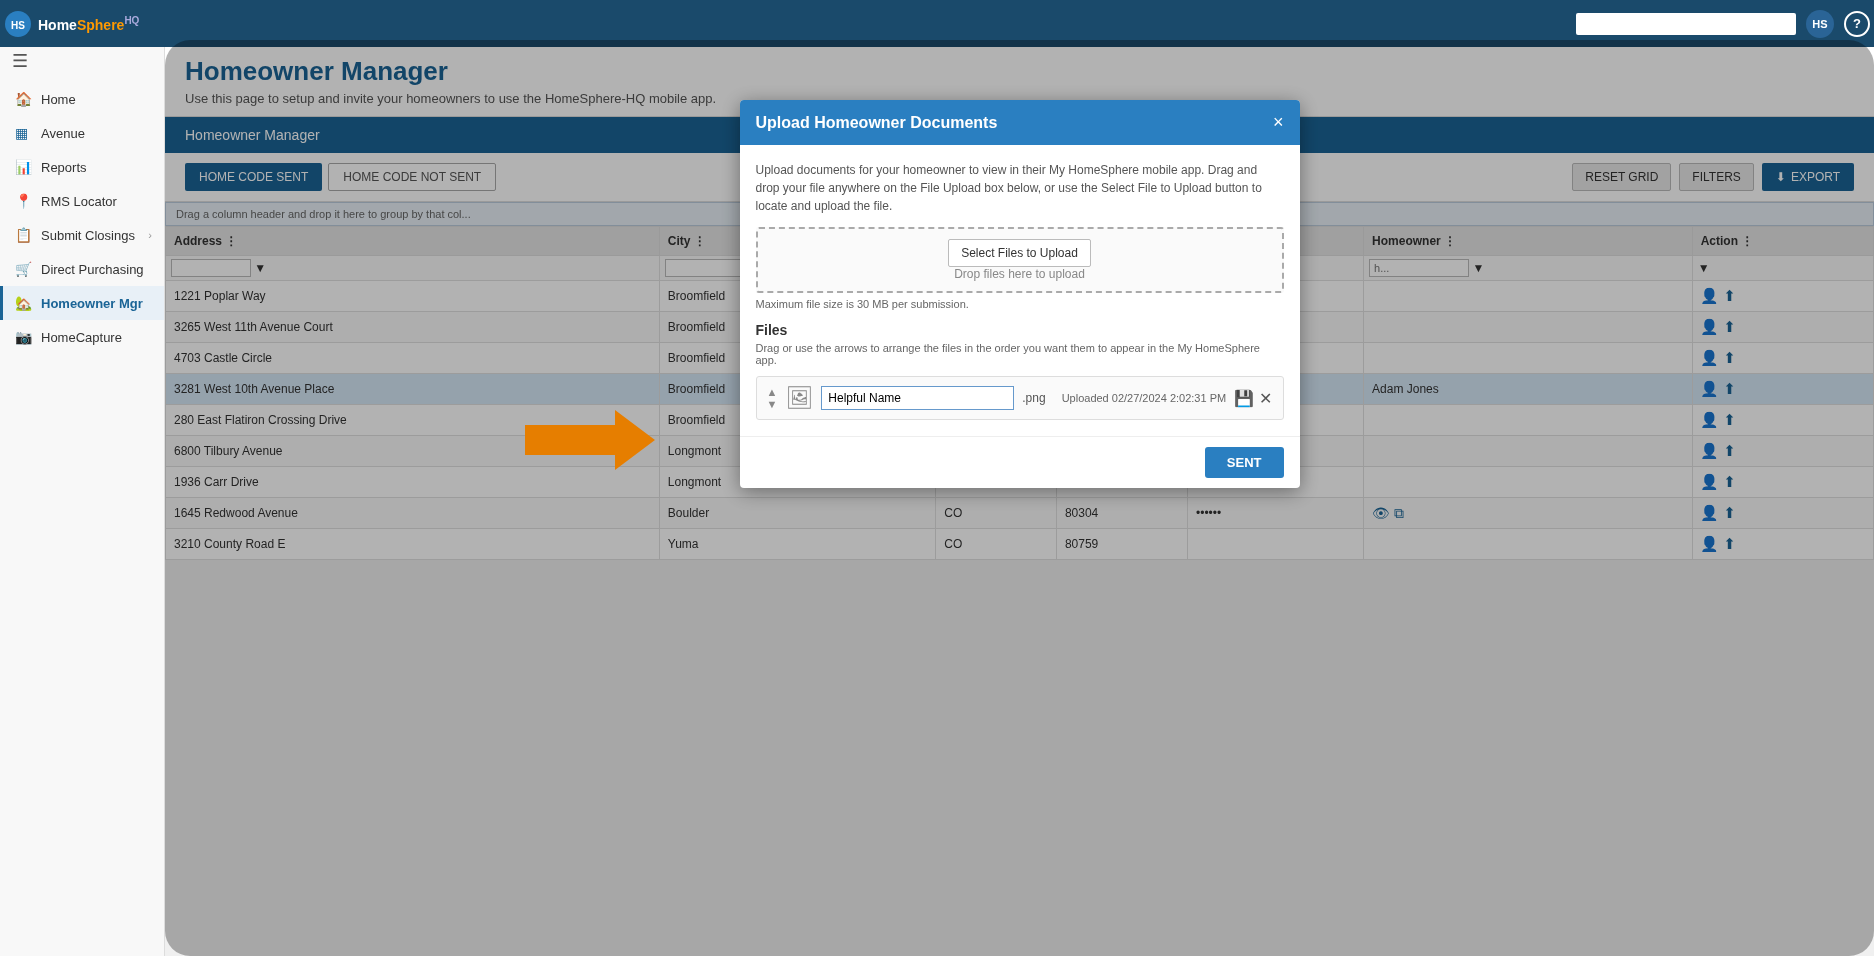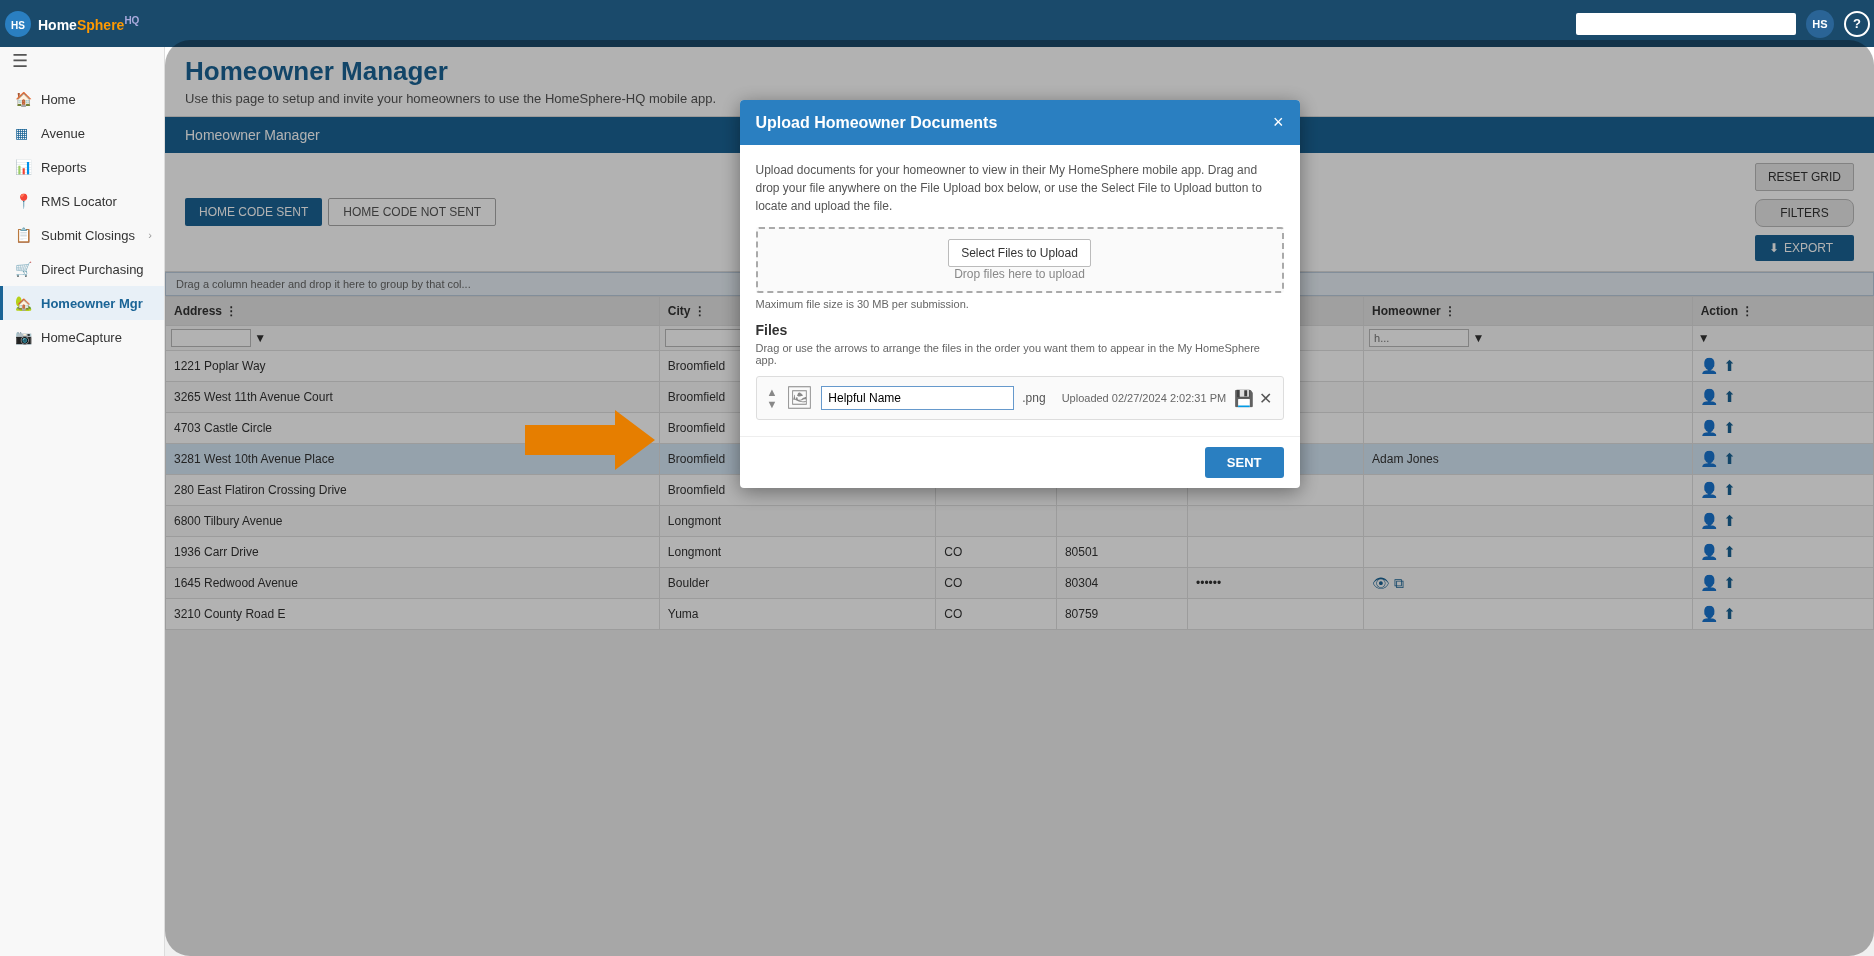--- a/index.html
+++ b/index.html
@@ -61,24 +61,24 @@
       display: flex; align-items: center; justify-content: space-between;
       padding: 10px 20px; background: white; border-bottom: 1px solid #ddd;
     }
     .toolbar-left { display: flex; gap: 6px; }
     .btn-toolbar {
       padding: 6px 14px; font-size: 12px; font-weight: normal; border: none; cursor: pointer;
       border-radius: 2px;
     }
     .btn-outline { background: white; color: #555; border: 1px solid #aaa; }
     .btn-blue { background: #1a6496; color: white; }
-    .toolbar-right { display: flex; gap: 8px; flex-direction: column; }
+    .toolbar-right { display: flex; gap: 8px; }
     .btn-reset { background: #e8e8e8; color: #333; border: 1px solid #bbb; padding: 6px 12px; font-size: 12px; cursor: pointer; border-radius: 2px; }
     .btn-export { background: #1a6496; color: white; border: none; padding: 6px 14px; font-size: 12px; cursor: pointer; border-radius: 2px; display: flex; align-items: center; gap: 5px; }
-    .btn-filters { background: #e8e8e8; color: #333; border: 1px solid #bbb; padding: 6px 12px; font-size: 12px; cursor: pointer; border-radius: 8px; }
+    .btn-filters { background: #e8e8e8; color: #333; border: 1px solid #bbb; padding: 6px 12px; font-size: 12px; cursor: pointer; border-radius: 2px; }
 
     
     .table-container { overflow-x: auto; background: white; }
     .data-table { width: 100%; border-collapse: collapse; font-size: 12px; }
     .data-table th {
       background: #e5e5e5; border: 1px solid #ddd; padding: 7px 8px; text-align: left;
       color: #333; font-weight: 600; white-space: nowrap;
     }
     .data-table td { border: 1px solid #e0e0e0; padding: 6px 8px; color: #333; white-space: nowrap; }
     .data-table tr:nth-child(even) { background: #fafafa; }

